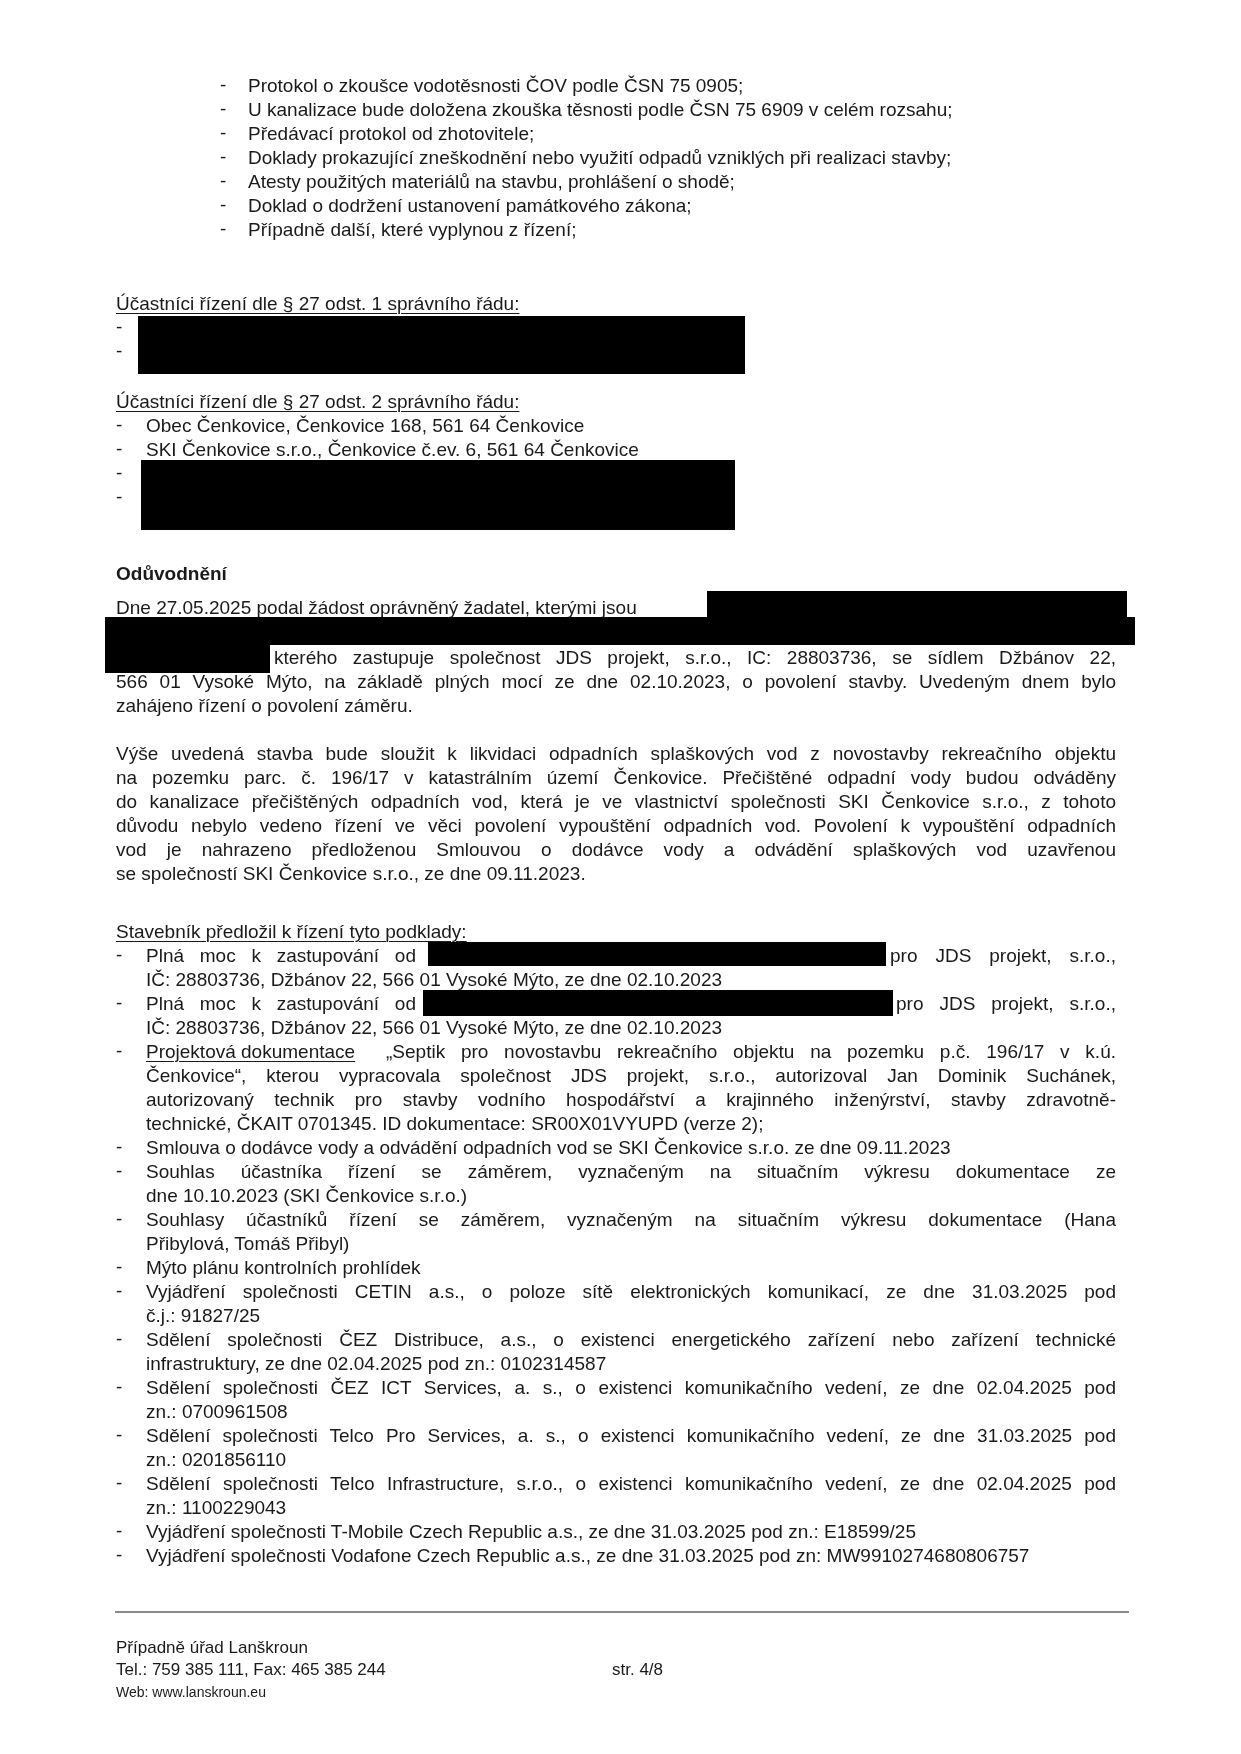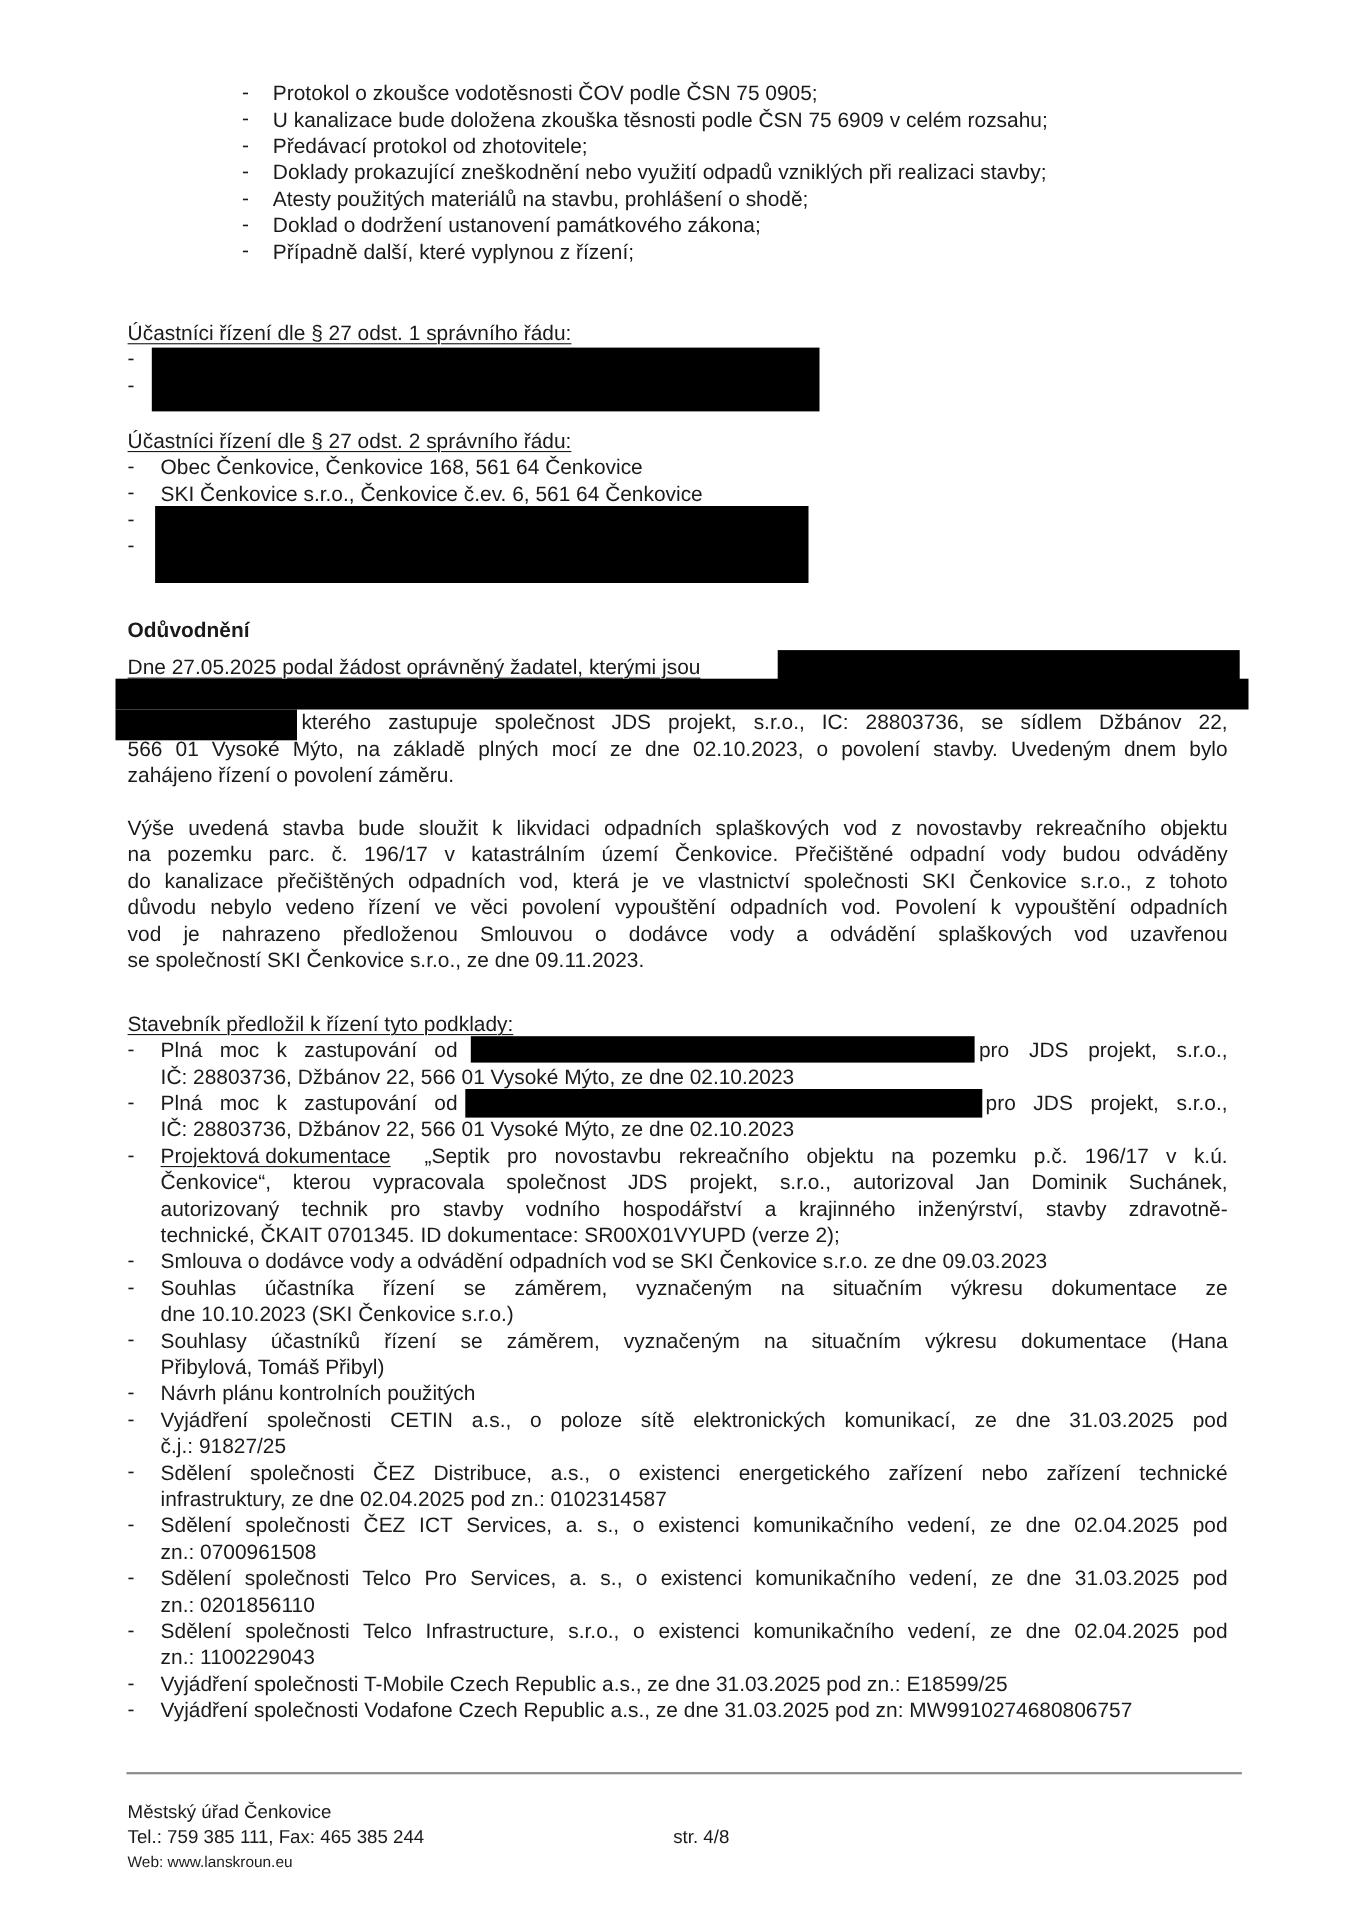--- a/index.html
+++ b/index.html
@@ -85,32 +85,32 @@
   <span class="line" style="left:146px;top:1016px;">IČ: 28803736, Džbánov 22, 566 01 Vysoké Mýto, ze dne 02.10.2023</span>
 
   <span class="dash" style="left:116px;top:1040px;">-</span>
   <span class="line u" style="left:146px;top:1040px;text-align:center;">Projektová dokumentace</span>
   <span class="just" style="left:386px;top:1040px;width:730px;">„Septik pro novostavbu rekreačního objektu na pozemku p.č. 196/17 v k.ú.</span>
   <span class="just" style="left:146px;top:1064px;width:970px;">Čenkovice“, kterou vypracovala společnost JDS projekt, s.r.o., autorizoval Jan Dominik Suchánek,</span>
   <span class="just" style="left:146px;top:1088px;width:970px;">autorizovaný technik pro stavby vodního hospodářství a krajinného inženýrství, stavby zdravotně-</span>
   <span class="line" style="left:146px;top:1112px;">technické, ČKAIT 0701345. ID dokumentace: SR00X01VYUPD (verze 2);</span>
 
   <span class="dash" style="left:116px;top:1136px;">-</span>
-  <span class="line" style="left:146px;top:1136px;">Smlouva o dodávce vody a odvádění odpadních vod se SKI Čenkovice s.r.o. ze dne 09.03.2023</span>
+  <span class="line" style="left:146px;top:1136px;">Smlouva o dodávce vody a odvádění odpadních vod se SKI Čenkovice s.r.o. ze dne 09.11.2023</span>
 
   <span class="dash" style="left:116px;top:1160px;">-</span>
   <span class="just" style="left:146px;top:1160px;width:970px;">Souhlas účastníka řízení se záměrem, vyznačeným na situačním výkresu dokumentace ze</span>
   <span class="line" style="left:146px;top:1184px;">dne 10.10.2023 (SKI Čenkovice s.r.o.)</span>
 
   <span class="dash" style="left:116px;top:1208px;">-</span>
   <span class="just" style="left:146px;top:1208px;width:970px;">Souhlasy účastníků řízení se záměrem, vyznačeným na situačním výkresu dokumentace (Hana</span>
   <span class="line" style="left:146px;top:1232px;">Přibylová, Tomáš Přibyl)</span>
 
   <span class="dash" style="left:116px;top:1256px;">-</span>
-  <span class="line" style="left:146px;top:1256px;">Návrh plánu kontrolních použitých</span>
+  <span class="line" style="left:146px;top:1256px;">Mýto plánu kontrolních prohlídek</span>
 
   <span class="dash" style="left:116px;top:1280px;">-</span>
   <span class="just" style="left:146px;top:1280px;width:970px;">Vyjádření společnosti CETIN a.s., o poloze sítě elektronických komunikací, ze dne 31.03.2025 pod</span>
   <span class="line" style="left:146px;top:1304px;">č.j.: 91827/25</span>
 
   <span class="dash" style="left:116px;top:1328px;">-</span>
   <span class="just" style="left:146px;top:1328px;width:970px;">Sdělení společnosti ČEZ Distribuce, a.s., o existenci energetického zařízení nebo zařízení technické</span>
   <span class="line" style="left:146px;top:1352px;">infrastruktury, ze dne 02.04.2025 pod zn.: 0102314587</span>
 
   <span class="dash" style="left:116px;top:1376px;">-</span>
@@ -127,17 +127,17 @@
 
   <span class="dash" style="left:116px;top:1520px;">-</span>
   <span class="line" style="left:146px;top:1520px;">Vyjádření společnosti T-Mobile Czech Republic a.s., ze dne 31.03.2025 pod zn.: E18599/25</span>
 
   <span class="dash" style="left:116px;top:1544px;">-</span>
   <span class="line" style="left:146px;top:1544px;">Vyjádření společnosti Vodafone Czech Republic a.s., ze dne 31.03.2025 pod zn: MW9910274680806757</span>
 </div>
 
 <div>
   <div class="rule" style="top:1611px;"></div>
-  <span class="line" style="left:116px;top:1637px;font-size:17px;line-height:22px;">Městský úřad Čenkovice</span>
+  <span class="line" style="left:116px;top:1637px;font-size:17px;line-height:22px;">Případně úřad Lanškroun</span>
   <span class="line" style="left:116px;top:1659px;font-size:17px;line-height:22px;">Tel.: 759 385 111, Fax: 465 385 244</span>
   <span class="line" style="left:612px;top:1659px;font-size:17px;line-height:22px;">str. 4/8</span>
   <span class="line" style="left:116px;top:1681px;font-size:14px;line-height:22px;">Web: www.lanskroun.eu</span>
 </div>
 
 </body></html>

